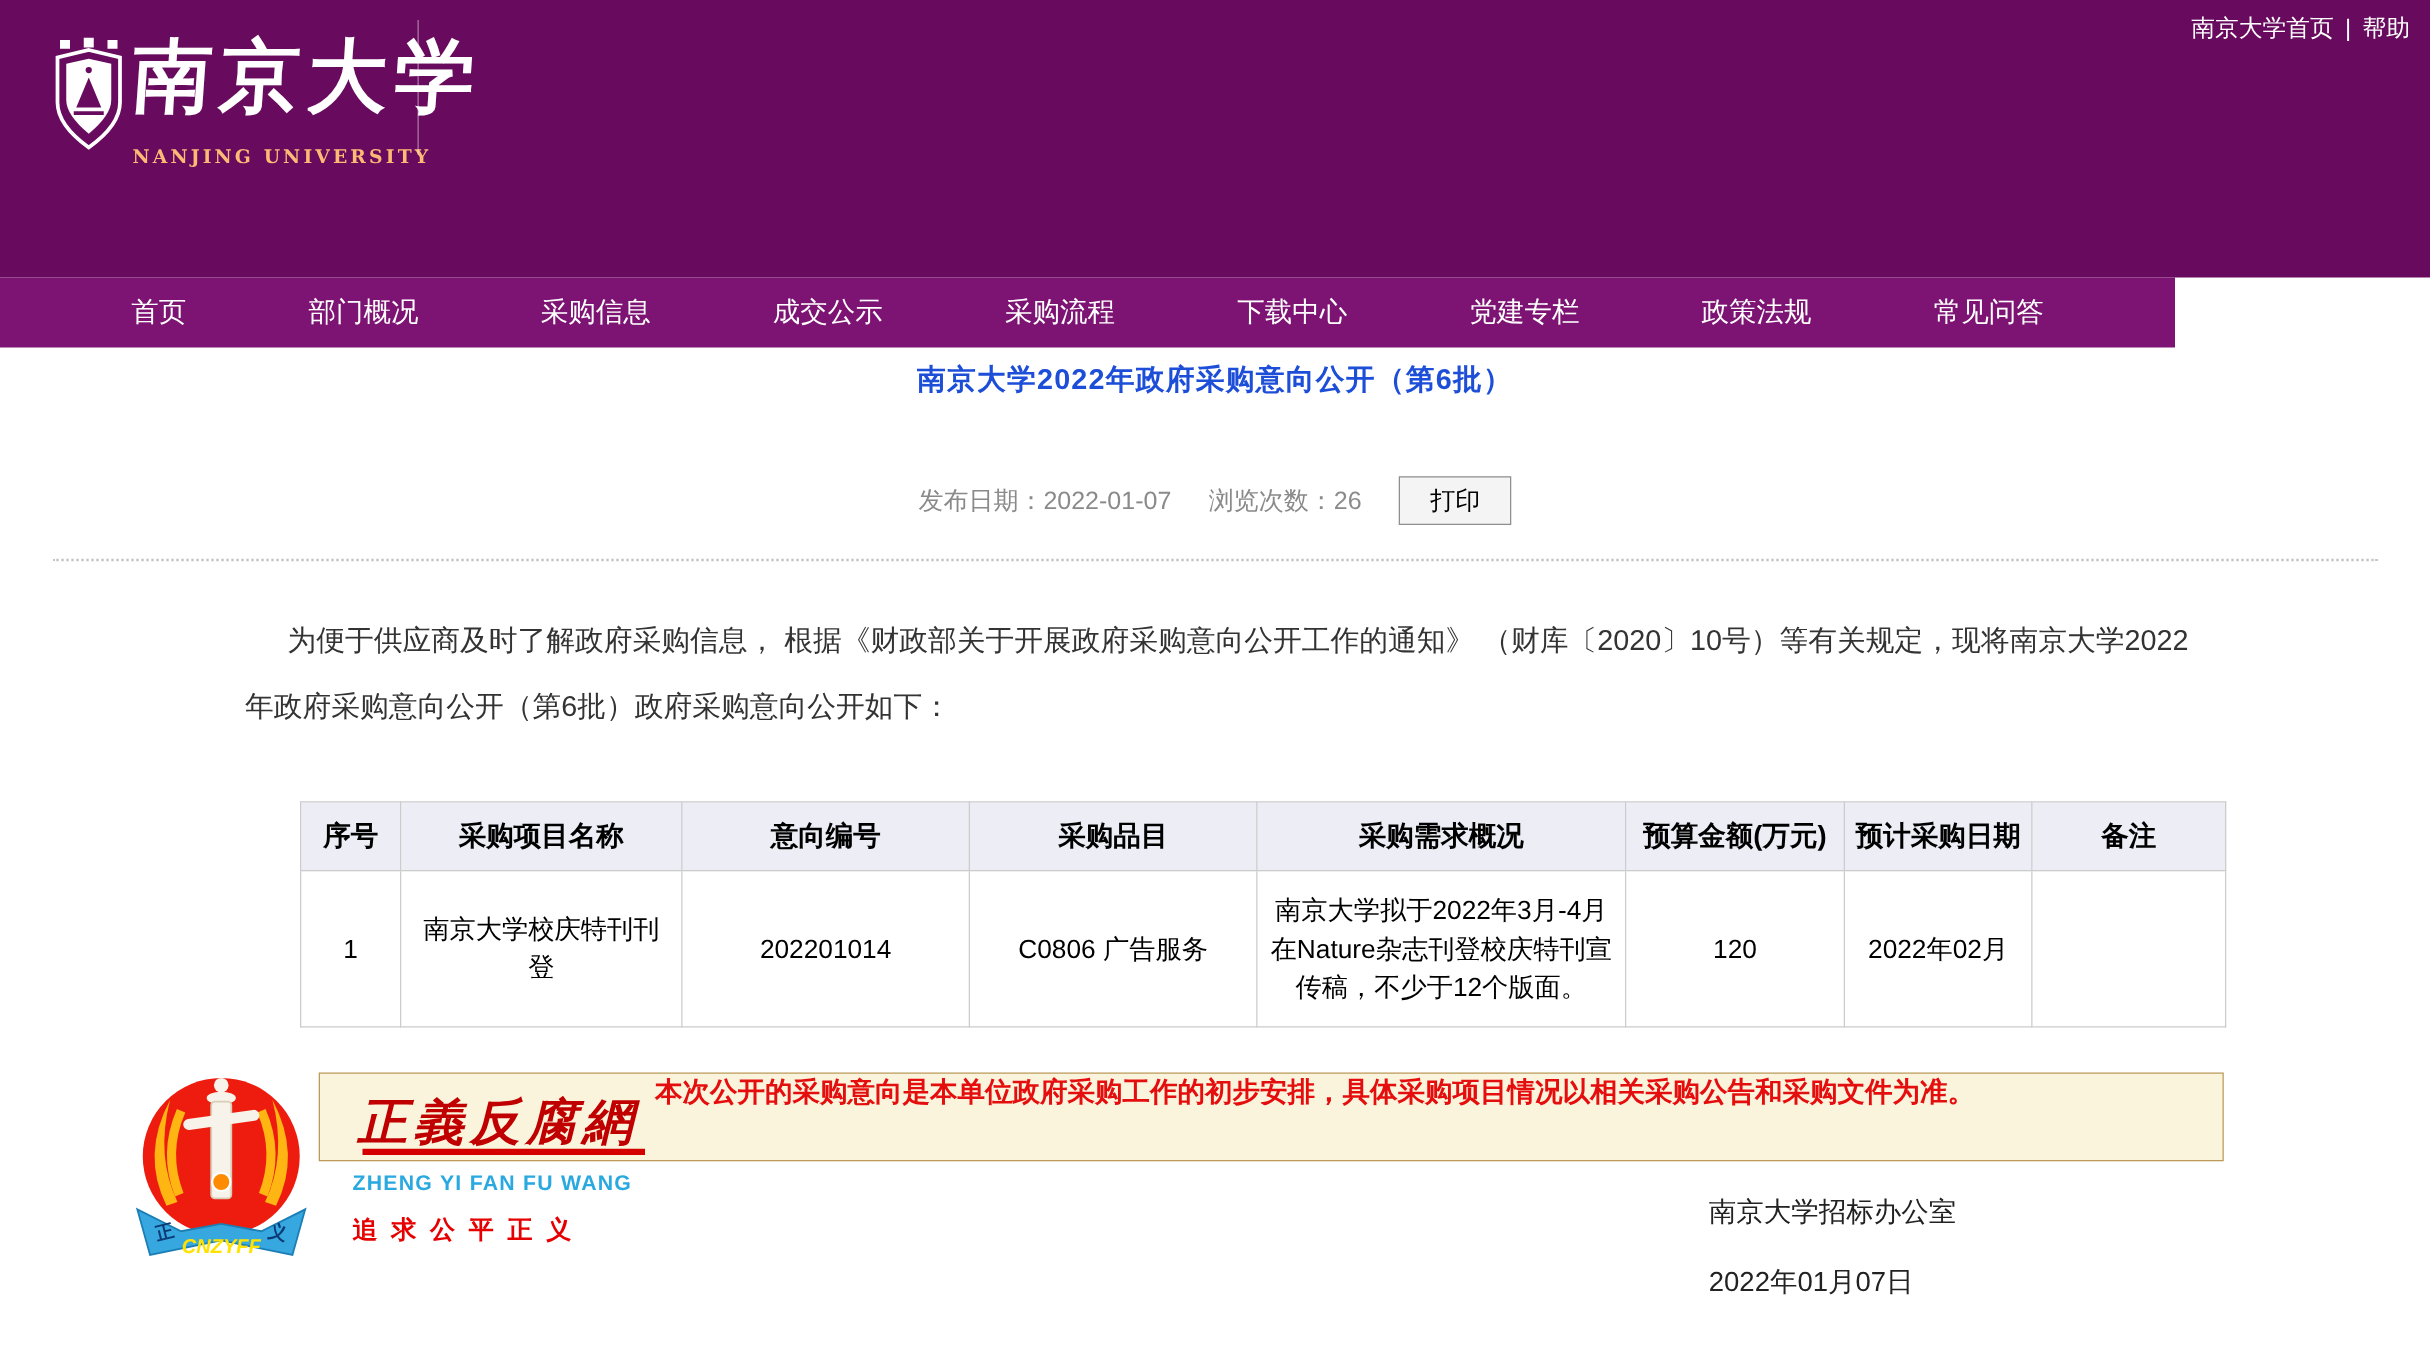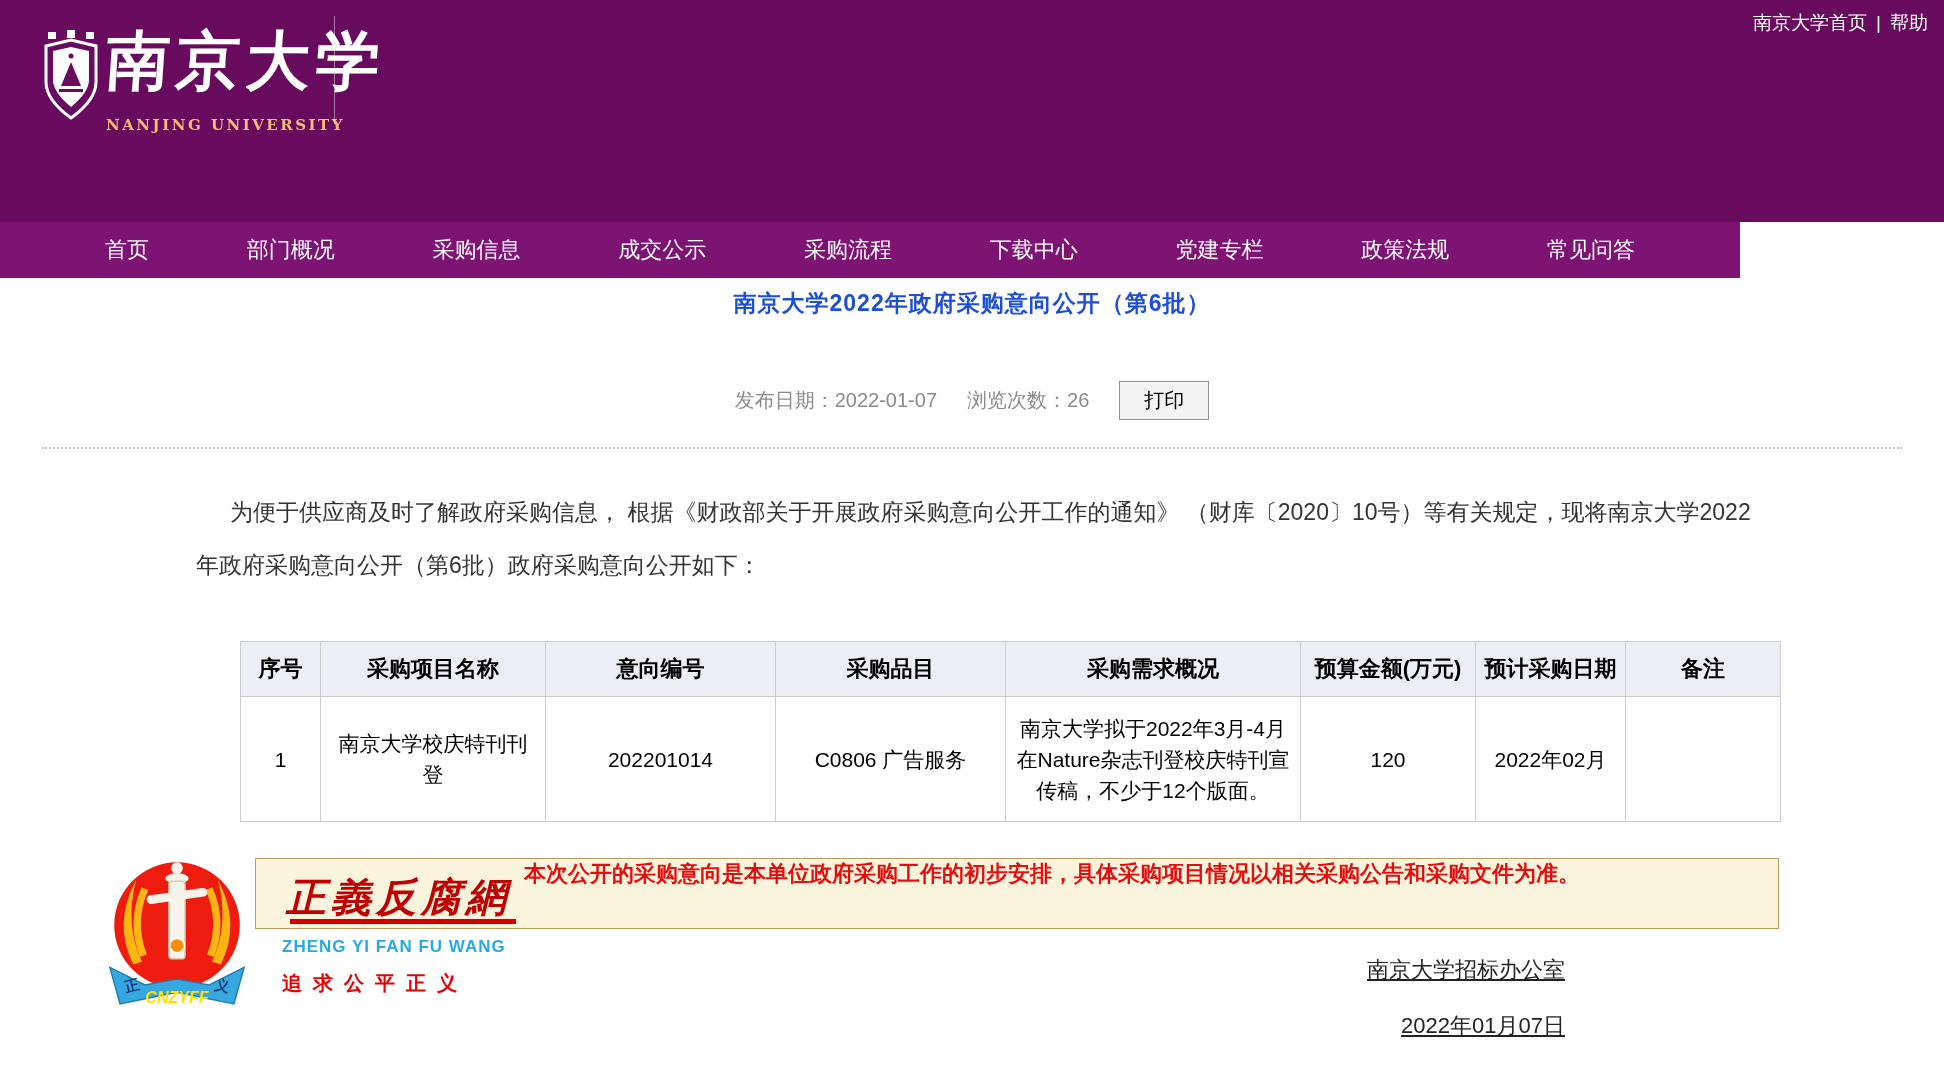--- a/index.html
+++ b/index.html
@@ -86,21 +86,21 @@
   .wm-cn {
     position:absolute; left:286px; top:870px; color:#c00000;
     font-family:"DejaVu Serif","Liberation Serif",serif;
     font-size:40px; font-weight:bold; font-style:italic; letter-spacing:5px;
   }
   .wm-underline { position:absolute; left:290px; top:919px; width:226px; height:5px; background:#d40000; }
   .wm-en { position:absolute; left:282px; top:937px; color:#29a9e0; font-size:17px; font-weight:bold; letter-spacing:1px; }
   .wm-slogan { position:absolute; left:282px; top:970px; color:#e60000; font-size:20px; font-weight:bold; letter-spacing:11px; }
 
   
-  .sign-block { position:absolute; right:379px; top:955px; text-align:right; color:#222; font-size:22px;text-decoration:underline; }
+  .sign-block { position:absolute; right:379px; top:955px; text-align:left; color:#222; font-size:22px; }
   .sign-block .sign-date { margin-top:26px; }
 </style>
 </head>
 <body>
 
 <div class="site-header">
   <div class="top-links">
     <a>南京大学首页</a><span class="sep">|</span><a>帮助</a>
   </div>
 

